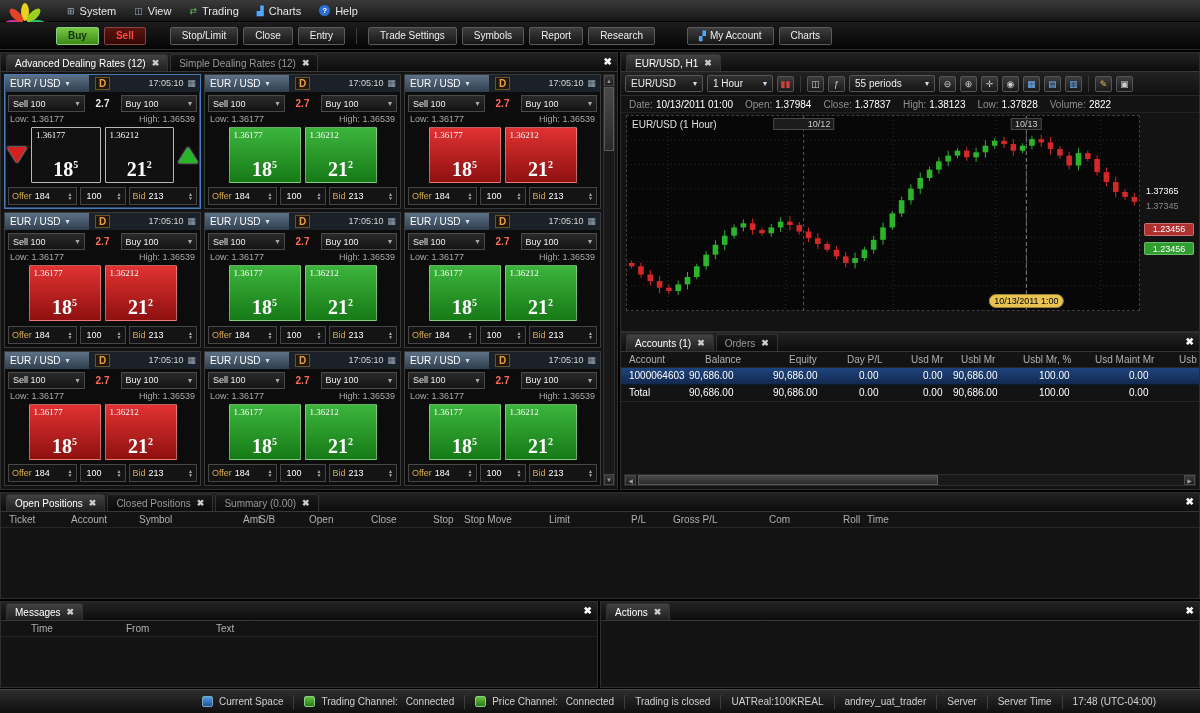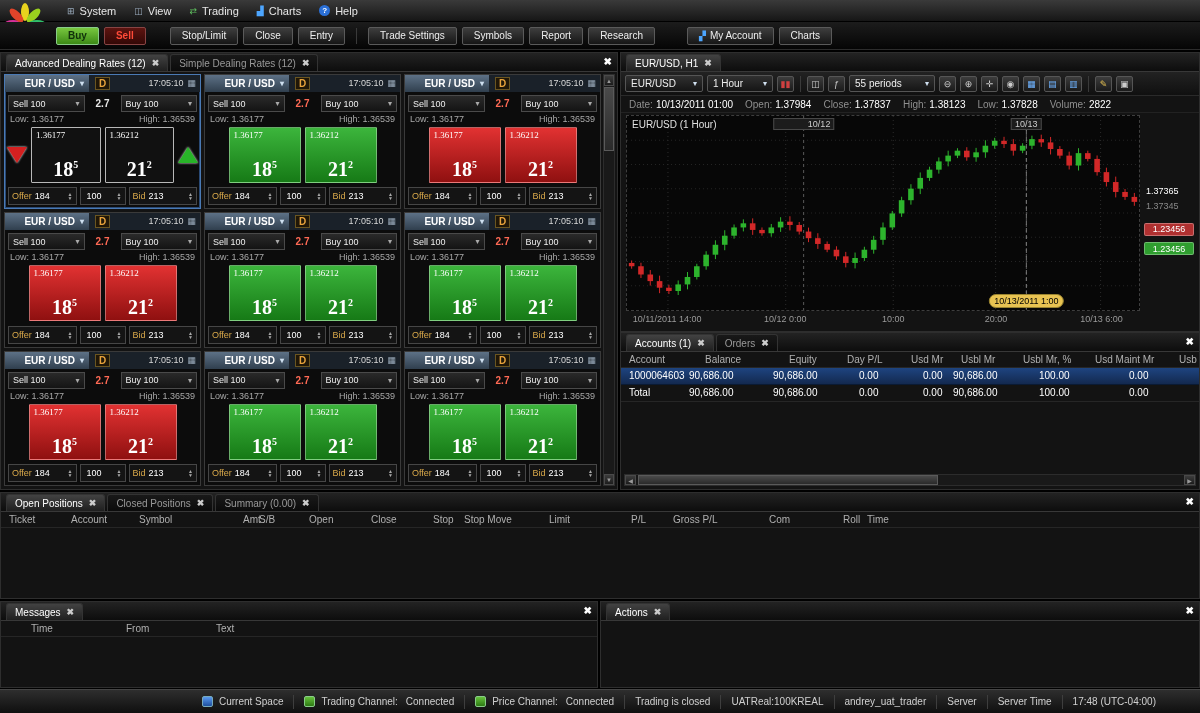--- a/index.html
+++ b/index.html
@@ -43,22 +43,22 @@
   .panel-close { position:absolute; right:5px; top:3px; color:#fff; font-size:10px; font-weight:bold; cursor:default; }
   .colrow { position:relative; height:16px; border-bottom:1px solid #262626; }
   .colhead { position:absolute; top:2px; font-size:10px; color:#b0b0b0; white-space:nowrap; }
   .cell { position:absolute; top:2px; font-size:10px; color:#fff; white-space:nowrap; }
   
   #tiles { position:absolute; left:3px; right:16px; top:21px; bottom:3px;
     display:grid; grid-template-columns:repeat(3,1fr); grid-template-rows:repeat(3,1fr); gap:3px; }
   .tile { background:#0c0c0c; border:1px solid #3a3a3a; display:flex; flex-direction:column; overflow:hidden; }
   .tile.selected { border-color:#4a7ab5; box-shadow:0 0 0 1px #2a4a75 inset; }
   .thead { height:17px; display:flex; align-items:stretch; background:#1a2129; font-size:10px; }
-  .tpair { flex:0 0 84px; background:linear-gradient(#5d7186,#303f4e); color:#fff; font-weight:bold;
-    display:flex; align-items:center; padding:0 5px; gap:5px;justify-content:flex-end; }
+  .tpair { flex:0 0 84px; background:linear-gradient(#5d7186,#303f4e); color:#fff; font-weight:normal;
+    display:flex; align-items:center; padding:0 5px; gap:5px; }
   .tcaret { font-size:8px; color:#cfe0f0; }
   .tbadge { color:#e8a33d; font-weight:bold; margin:2px 0 2px 6px; padding:0 3px; font-size:10px;
     background:#201708; border:1px solid #6a5520; display:flex; align-items:center; }
   .ttime { flex:1; text-align:right; color:#d8d8d8; font-size:9px; padding:3px 4px 0 0; }
   .tmicon { color:#98a8b8; font-size:9px; padding:3px 4px 0 0; }
   .trow2 { display:flex; gap:3px; padding:3px 3px 1px 3px; }
   .tsel { flex:1; height:17px; background:linear-gradient(#2a2a2a,#141414); border:1px solid #4a4a4a;
     font-size:9px; color:#eee; display:flex; align-items:center; justify-content:space-between; padding:0 4px; }
   .tsel .tcaret { color:#aaa; }
   .tspread { flex:0 0 30px; text-align:center; font-size:10px; font-weight:bold; align-self:center; }
@@ -851,27 +851,20 @@
         <line x1="498.0363636363636" y1="72.97702127659586" x2="498.0363636363636" y2="83.87404255318974" stroke="#d22828" stroke-width="1"></line>
         <rect x="495.2436363636363" y="75.9489361702122" width="5.585454545454545" height="4.953191489361188" fill="#d22828"></rect>
         <line x1="507.3454545454545" y1="76.93957446808372" x2="507.3454545454545" y2="89.8178723404261" stroke="#d22828" stroke-width="1"></line>
         <rect x="504.5527272727272" y="80.9021276595734" width="5.585454545454545" height="4.953191489363007" fill="#d22828"></rect>
       </svg>
     <div id="chart-name">EUR/USD (1 Hour)</div>
     <div id="crosshair-tip" style="left: 78%; border-radius: 7px;">10/13/2011 1:00</div>
   <span class="daylab" style="left: 34.5%; padding-left: 34px;">10/12</span>
       <span class="daylab" style="left: 78%;">10/13</span>
     </div>
-  <div id="xlabels">
-      <span style="left: 41.12px;">10/11/2011 14:00</span>
-      <span style="left: 159.34px;">10/12 0:00</span>
-      <span style="left: 267.28px;">10:00</span>
-      <span style="left: 370.08px;">20:00</span>
-      <span style="left: 475.45px;">10/13 6:00</span>
-    </div>
   <div id="yaxis">
     <span class="axlabel" style="top:36%">1.37365</span>
     <span class="axlabel dim" style="top:44%">1.37345</span>
   <div class="pricebadge" style="background: rgb(176, 48, 48); top: 55%;">1.23456</div>
       <div class="pricebadge" style="background: rgb(47, 158, 47); top: 65%;">1.23456</div>
     </div>
 </div>
 
 <div class="panel" id="accounts-panel" style="left:620px;top:332px;width:580px;height:158px;">
   <div class="tabstrip">

